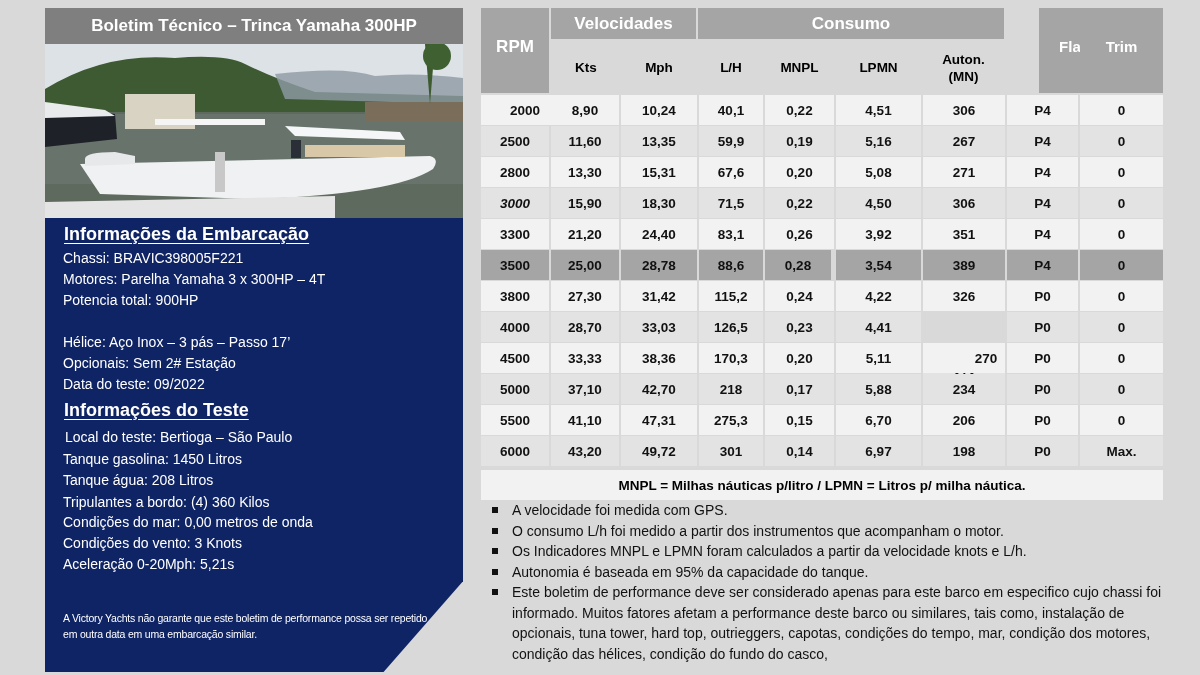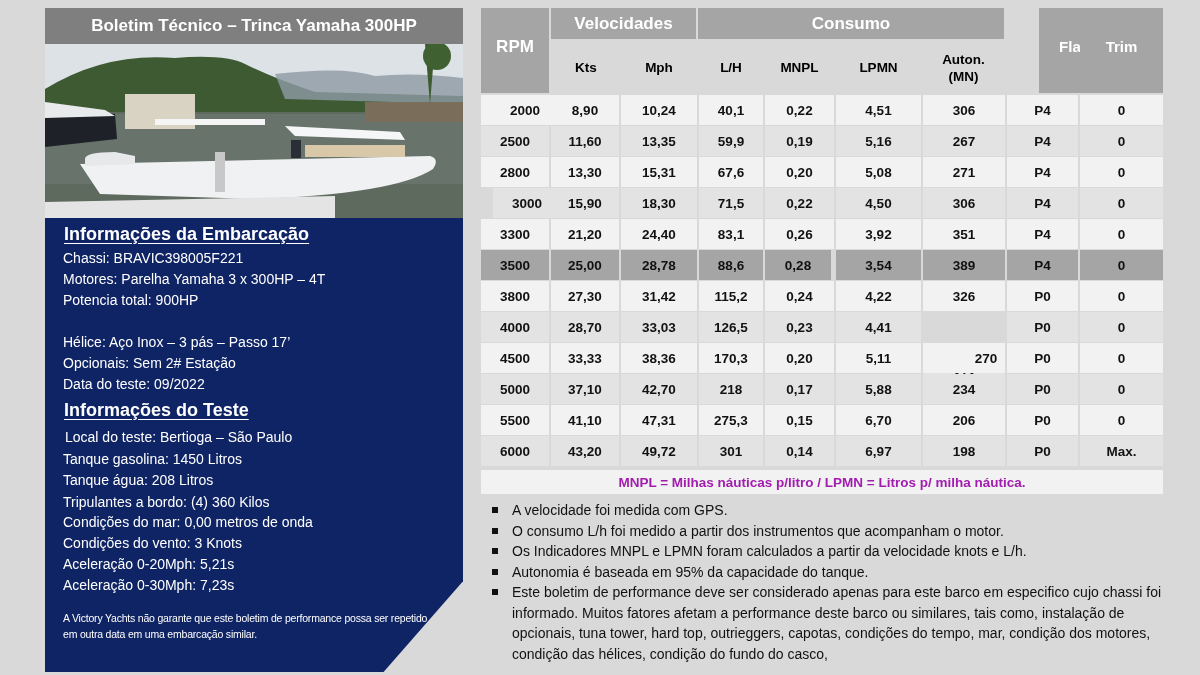--- a/index.html
+++ b/index.html
@@ -47,22 +47,22 @@
   .row { position: absolute; left: 0; width: 682px; height: 31px; }
   .row .cell {
     position: absolute; top: 0; height: 30px;
     display: flex; align-items: center; justify-content: center;
     font-weight: bold; font-size: 13.5px; color: #111;
   }
   .row.light .cell { background: #f2f2f2; }
   .row.mid .cell { background: #e3e3e3; }
   .row.hl .cell { background: #a5a5a5; }
   .legend-row {
-    position: absolute; left: 0; top: 462px; width: 682px; height: 24px;
-    background: #f2f2f2; font-weight: bold; font-size: 13.5px; color: #a21caf;
+    position: absolute; left: 0; top: 462px; width: 682px; height: 30px;
+    background: #f2f2f2; font-weight: bold; font-size: 13.5px; color: #000000;
     display: flex; align-items: center; justify-content: center;
   }
 
   
   .notes { position: absolute; left: 490px; top: 500px; width: 680px; list-style: none; }
   .notes li {
     position: relative; padding-left: 22px; font-size: 14px; line-height: 20.5px; color: #111;
   }
   .notes li .bullet {
     position: absolute; left: 2px; top: 7px; width: 6px; height: 6px; background: #111;
@@ -107,21 +107,20 @@
   <div class="info-line" style="top:156px;">Data do teste: 09/2022</div>
 
   <div class="section-title" style="top:182px;">Informações do Teste</div>
   <div class="info-line" style="top:209px; left:20px;">Local do teste: Bertioga – São Paulo</div>
   <div class="info-line" style="top:231px;">Tanque gasolina: 1450 Litros</div>
   <div class="info-line" style="top:252px;">Tanque água: 208 Litros</div>
   <div class="info-line" style="top:274px;">Tripulantes a bordo: (4) 360 Kilos</div>
   <div class="info-line" style="top:294px;">Condições do mar: 0,00 metros de onda</div>
   <div class="info-line" style="top:315px;">Condições do vento: 3 Knots</div>
   <div class="info-line" style="top:336px;">Aceleração 0-20Mph: 5,21s</div>
-  <div class="info-line" style="top:357px;">Aceleração 0-30Mph: 7,23s</div>
 
   <div class="disclaimer">A Victory Yachts não garante que este boletim de performance possa ser repetido em outra data em uma embarcação similar.</div>
 </div>
 
 <div class="tbl" style="height:492px;">
 
   <div class="hdr-cell" style="left:0;top:0;width:68px;height:85px;font-size:17px;padding-bottom:8px;">RPM</div>
   <div class="hdr-cell" style="left:70px;top:0;width:145px;height:31px;font-size:17px;">Velocidades</div>
   <div class="hdr-cell" style="left:217px;top:0;width:306px;height:31px;font-size:17px;">Consumo</div>
   <div class="hdr-cell" style="left:526px;top:0;width:71px;height:85px;padding-bottom:8px;margin-left:32px;">Flap</div>
@@ -165,21 +164,21 @@
     <div class="cell" style="left:70px;width:68px;">13,30</div>
     <div class="cell" style="left:140px;width:76px;">15,31</div>
     <div class="cell" style="left:218px;width:64px;">67,6</div>
     <div class="cell" style="left:284px;width:69px;">0,20</div>
     <div class="cell" style="left:355px;width:85px;">5,08</div>
     <div class="cell" style="left:442px;width:82px;">271</div>
     <div class="cell" style="left:526px;width:71px;">P4</div>
     <div class="cell" style="left:599px;width:83px;">0</div>
   </div>
       <div class="row mid" style="top: 180px;">
-    <div class="cell" style="left:12px;width:68px;">3000</div>
+    <div class="cell" style="left:0;width:68px;font-style:italic;">3000</div>
     <div class="cell" style="left:70px;width:68px;">15,90</div>
     <div class="cell" style="left:140px;width:76px;">18,30</div>
     <div class="cell" style="left:218px;width:64px;">71,5</div>
     <div class="cell" style="left:284px;width:69px;">0,22</div>
     <div class="cell" style="left:355px;width:85px;">4,50</div>
     <div class="cell" style="left:442px;width:82px;">306</div>
     <div class="cell" style="left:526px;width:71px;">P4</div>
     <div class="cell" style="left:599px;width:83px;">0</div>
   </div>
       <div class="row light" style="top: 211px;">

